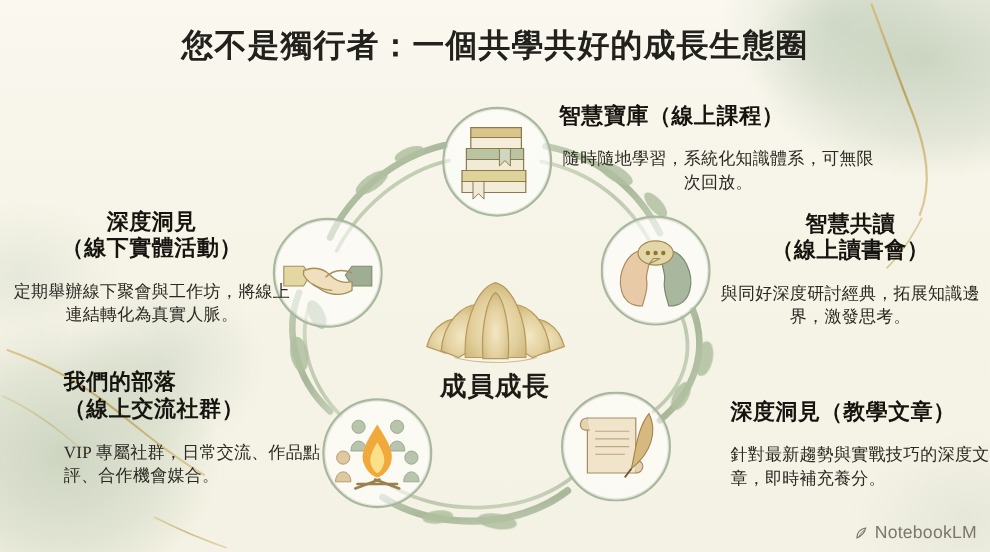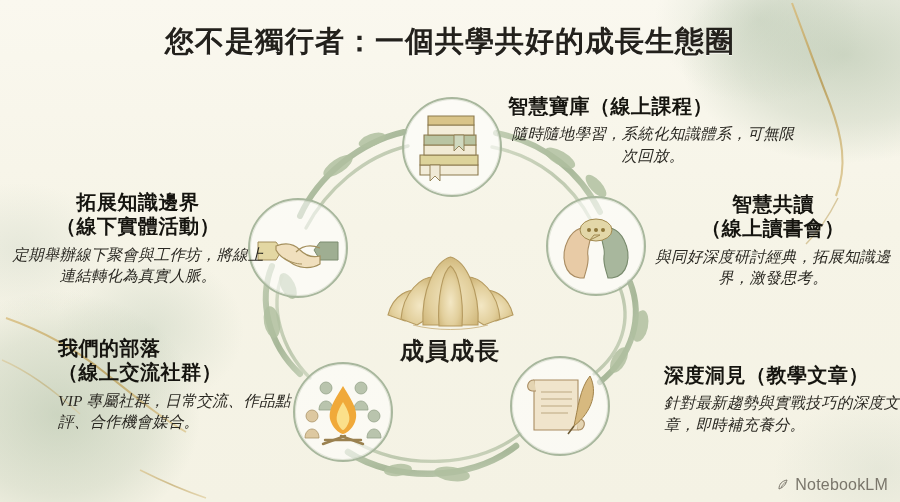--- a/index.html
+++ b/index.html
@@ -49,22 +49,22 @@
     font-family:"Liberation Serif","DejaVu Serif",serif;letter-spacing:1px;
   }
 
   
   .blk{position:absolute;color:#1f1d18;}
   .blk .hd{
     font-size:20px;font-weight:bold;line-height:1.22;letter-spacing:.5px;
     font-family:"Liberation Serif","DejaVu Serif",serif;color:#15140f;
   }
   .blk .bd{
-    font-size:15.5px;line-height:1.38;margin-top:5px;color:#2a2822;
-    font-family:"Liberation Serif","DejaVu Serif",serif;letter-spacing:.2px;font-style:italic;
+    font-size:15.5px;line-height:1.38;margin-top:16px;color:#2a2822;
+    font-family:"Liberation Serif","DejaVu Serif",serif;letter-spacing:.2px;
   }
 
   #blk-courses{left:508px;top:94px;width:290px;text-align:center;}
   #blk-courses .hd{text-align:left;}
   #blk-reading{left:648px;top:192px;width:250px;text-align:center;}
   #blk-articles{left:664px;top:363px;width:256px;text-align:left;}
   #blk-community{left:58px;top:336px;width:250px;text-align:left;}
   #blk-offline{left:8px;top:190px;width:260px;text-align:center;}
 
   
@@ -248,21 +248,21 @@
     <div class="bd">針對最新趨勢與實戰技巧的深度文章，即時補充養分。</div>
   </div>
 
   <div class="blk" id="blk-community">
     <div class="hd">我們的部落</div>
     <div class="hd">（線上交流社群）</div>
     <div class="bd">VIP 專屬社群，日常交流、作品點評、合作機會媒合。</div>
   </div>
 
   <div class="blk" id="blk-offline">
-    <div class="hd">拓展知識邊界</div>
+    <div class="hd">深度洞見</div>
     <div class="hd">（線下實體活動）</div>
     <div class="bd">定期舉辦線下聚會與工作坊，將線上連結轉化為真實人脈。</div>
   </div>
 
   <div class="wm">
     <svg width="12" height="12" viewBox="0 0 12 12">
       <path d="M1 10 C 1 5 4 2 9 1 C 8 5 6 8 1 10 Z" fill="none" stroke="#7a766b" stroke-width="1"></path>
       <path d="M3 9 C 4 6 6 4 8 3" fill="none" stroke="#7a766b" stroke-width=".8"></path>
     </svg>
     <span>NotebookLM</span>

